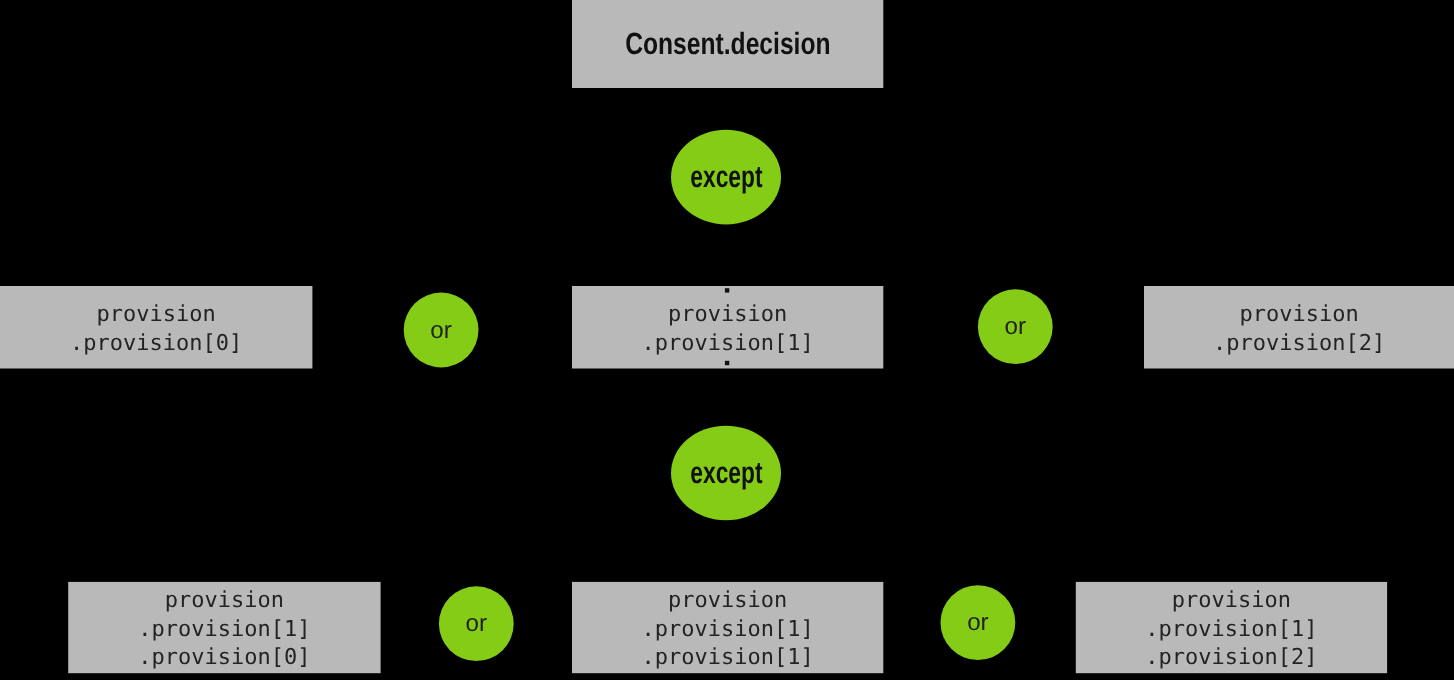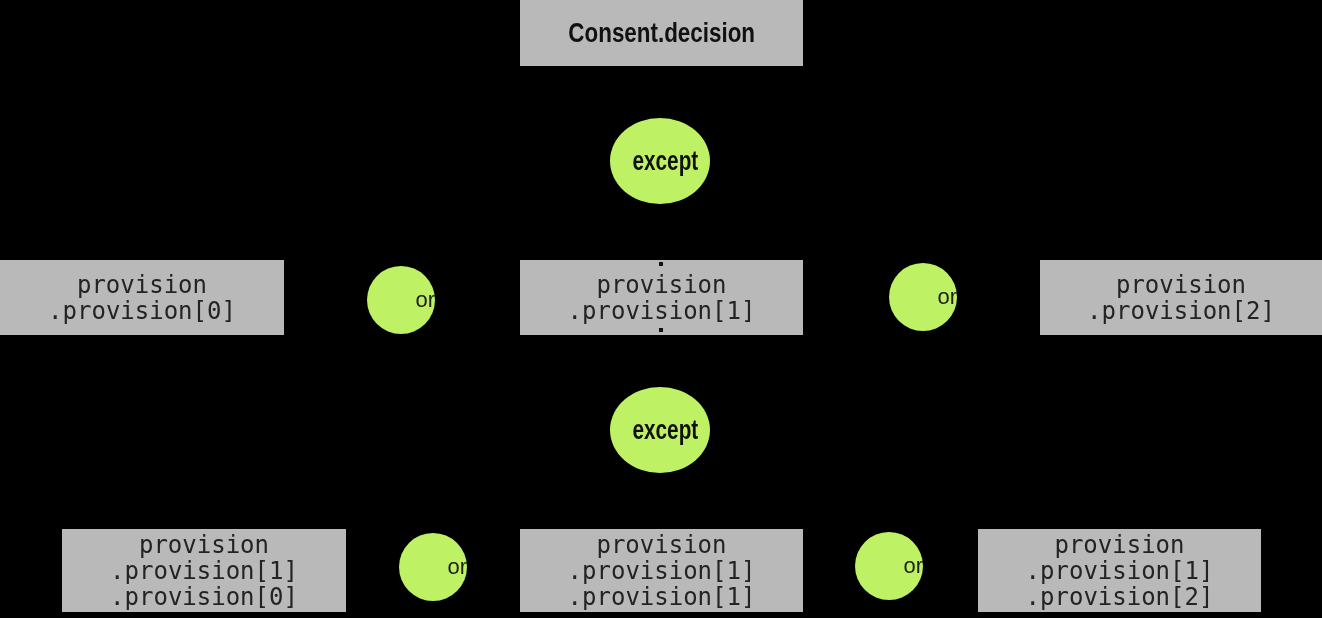--- a/index.html
+++ b/index.html
@@ -6,41 +6,41 @@
   .canvas{
     position:relative;width:1322px;height:618px;background:#000000;
     overflow:hidden;font-family:"Liberation Sans",sans-serif;
   }
   .rect{
     position:absolute;background:#b9b9b9;
     display:flex;flex-direction:column;align-items:center;justify-content:center;
   }
   .mono-line{
     font-family:"DejaVu Sans Mono","Liberation Mono",monospace;
-    font-size:24px;line-height:26px;color:#232323;text-align:left;white-space:pre;
+    font-size:20px;line-height:26px;color:#232323;text-align:left;white-space:pre;
   }
   .op{
-    position:absolute;background:#bef264;border-radius:50%;
-    display:flex;align-items:center;justify-content:flex-end;
+    position:absolute;background:#84cc16;border-radius:50%;
+    display:flex;align-items:center;justify-content:center;
   }
   .bold-label{
     font-weight:700;font-size:28px;color:#111111;display:inline-block;
     transform-origin:center;white-space:nowrap;
   }
   .sx80{transform:scaleX(0.80);}
   .sx74{transform:scaleX(0.74);}
   .or-label{font-size:22px;color:#222222;}
   .dot{position:absolute;width:4px;height:4px;background:#111111;}
 </style>
 </head>
 <body>
 
 <div class="canvas">
 
-  <div class="rect" style="left:520px;top:0;width:283px;height:66px;">
+  <div class="rect" style="left:520px;top:0;width:283px;height:80px;">
     <span class="bold-label sx80">Consent.decision</span>
   </div>
 
   <div class="op" style="left:610px;top:118px;width:100px;height:86px;">
     <span class="bold-label sx74">except</span>
   </div>
 
   <div class="rect" style="left:0;top:260px;width:284px;height:75px;">
     <div class="mono-line">provision</div>
     <div class="mono-line">.provision[0]</div>

